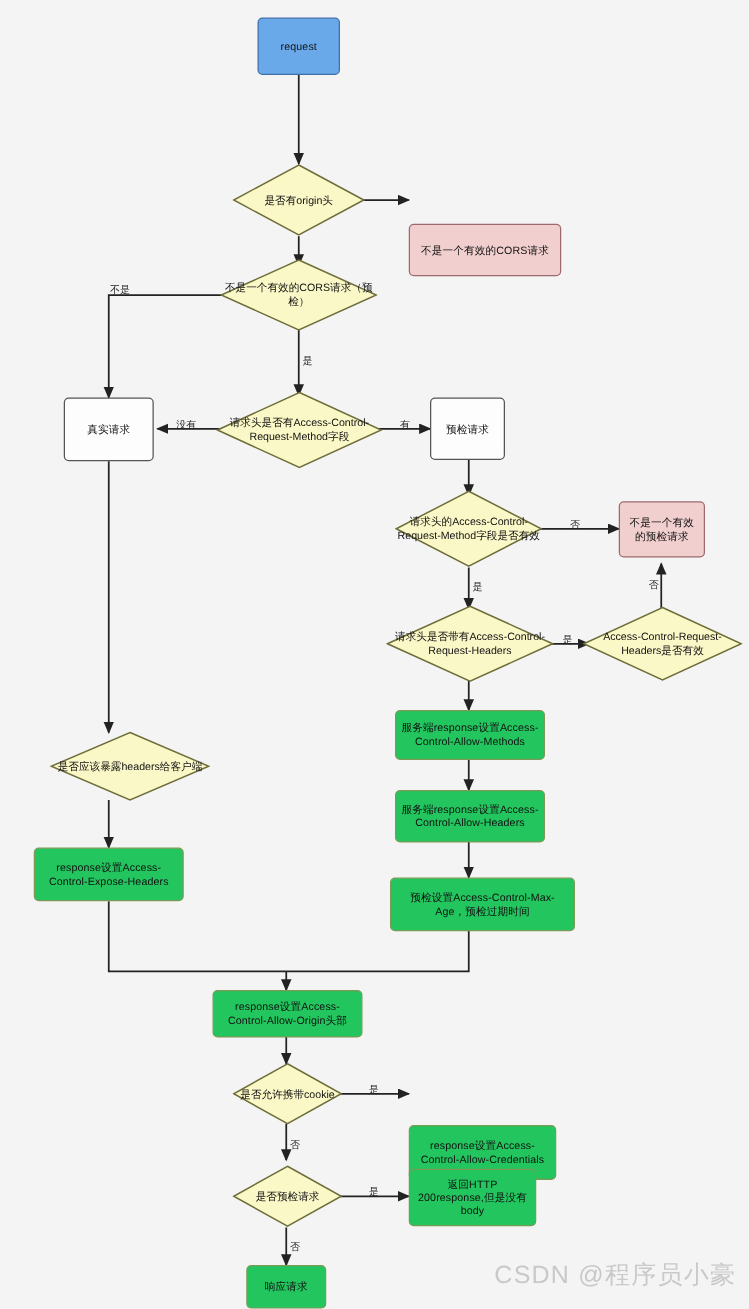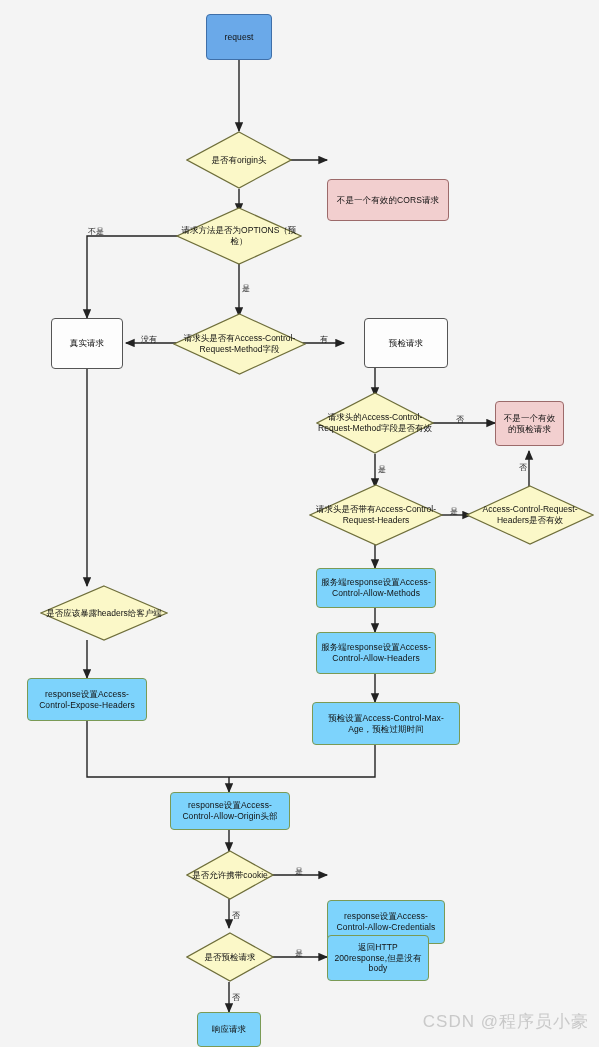--- a/index.html
+++ b/index.html
@@ -6,32 +6,32 @@
   body{font-family:"Liberation Sans","DejaVu Sans",sans-serif;}
   #canvas{position:relative;width:599px;height:1047px;background:#f4f4f4;overflow:hidden;}
   svg.edges{position:absolute;left:0;top:0;width:599px;height:1047px;overflow:visible;}
 
   .node{position:absolute;box-sizing:border-box;display:flex;align-items:center;
         justify-content:center;text-align:center;color:#111;line-height:1.25;
         font-size:8.5px;letter-spacing:.1px;padding:2px 4px;}
   .rect{border:1px solid #b91c1c;border-radius:4px;box-shadow:0 0 0 0 rgba(0,0,0,0);}
   .blue{background:#6aa9e9;border-color:#3f6fa8;}
   .pink{background:#f2cfcf;border-color:#9c6a6a;}
-  .green{background:#7dd3fc;border-color:#7a9a55;}
+  .green{background:#22c55e;border-color:#7a9a55;}
   .white{background:#fdfdfd;border-color:#555;}
 
   .diamond{position:absolute;}
   .diamond .dshape{position:absolute;left:0;top:0;width:100%;height:100%;}
   .diamond .dlabel{position:absolute;left:0;top:0;width:100%;height:100%;
         display:flex;align-items:center;justify-content:center;text-align:center;
         font-size:8.5px;line-height:1.25;color:#111;padding:0 2px;box-sizing:border-box;}
 
   .elabel{position:absolute;font-size:8px;color:#222;background:transparent;
           white-space:nowrap;}
-  .watermark{position:absolute;right:10px;bottom:14px;font-size:17px;color:#c9c9c9;
+  .watermark{position:absolute;right:10px;bottom:14px;font-size:20px;color:#c9c9c9;
              letter-spacing:1px;white-space:nowrap;}
 </style>
 </head>
 <body>
 
 <div id="canvas">
 
   <svg class="edges" viewBox="0 0 599 1047">
     <defs>
       <marker id="ah" markerWidth="8" markerHeight="8" refX="6.2" refY="3" orient="auto" markerUnits="strokeWidth">
@@ -102,33 +102,33 @@
     </svg>
     <div class="dlabel">是否有origin头</div>
   </div>
 
   <div class="node rect pink" style="left:327px;top:139px;width:122px;height:42px;margin-top:40px;">不是一个有效的CORS请求</div>
 
   <div class="diamond" style="left:176px;top:207px;width:126px;height:58px;">
     <svg class="dshape" viewBox="0 0 126 58" preserveAspectRatio="none">
       <polygon points="63,1 125,29 63,57 1,29" fill="#fbf8c8" stroke="#6e6e3a" stroke-width="1.2"></polygon>
     </svg>
-    <div class="dlabel">请求方法是否为OPTIONS（预检）</div>
+    <div class="dlabel">不是一个有效的CORS请求（预检）</div>
   </div>
 
   <div class="node rect white" style="left:51px;top:318px;width:72px;height:51px;">真实请求</div>
 
   <div class="diamond" style="left:173px;top:313px;width:133px;height:62px;">
     <svg class="dshape" viewBox="0 0 133 62" preserveAspectRatio="none">
       <polygon points="66.5,1 132,31 66.5,61 1,31" fill="#fbf8c8" stroke="#6e6e3a" stroke-width="1.2"></polygon>
     </svg>
     <div class="dlabel">请求头是否有Access-Control-Request-Method字段</div>
   </div>
 
-  <div class="node rect white" style="left:344px;top:318px;width:84px;height:50px;margin-left:20px;">预检请求</div>
+  <div class="node rect white" style="left:344px;top:318px;width:60px;height:50px;">预检请求</div>
 
   <div class="diamond" style="left:316px;top:392px;width:118px;height:62px;">
     <svg class="dshape" viewBox="0 0 118 62" preserveAspectRatio="none">
       <polygon points="59,1 117,31 59,61 1,31" fill="#fbf8c8" stroke="#6e6e3a" stroke-width="1.2"></polygon>
     </svg>
     <div class="dlabel">请求头的Access-Control-Request-Method字段是否有效</div>
   </div>
 
   <div class="node rect pink" style="left:495px;top:401px;width:69px;height:45px;">不是一个有效的预检请求</div>
 

